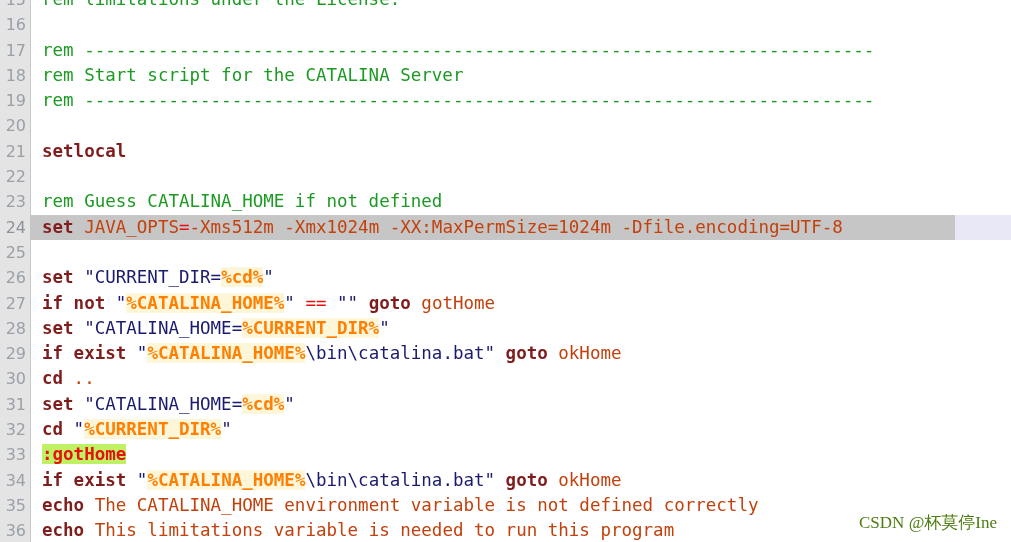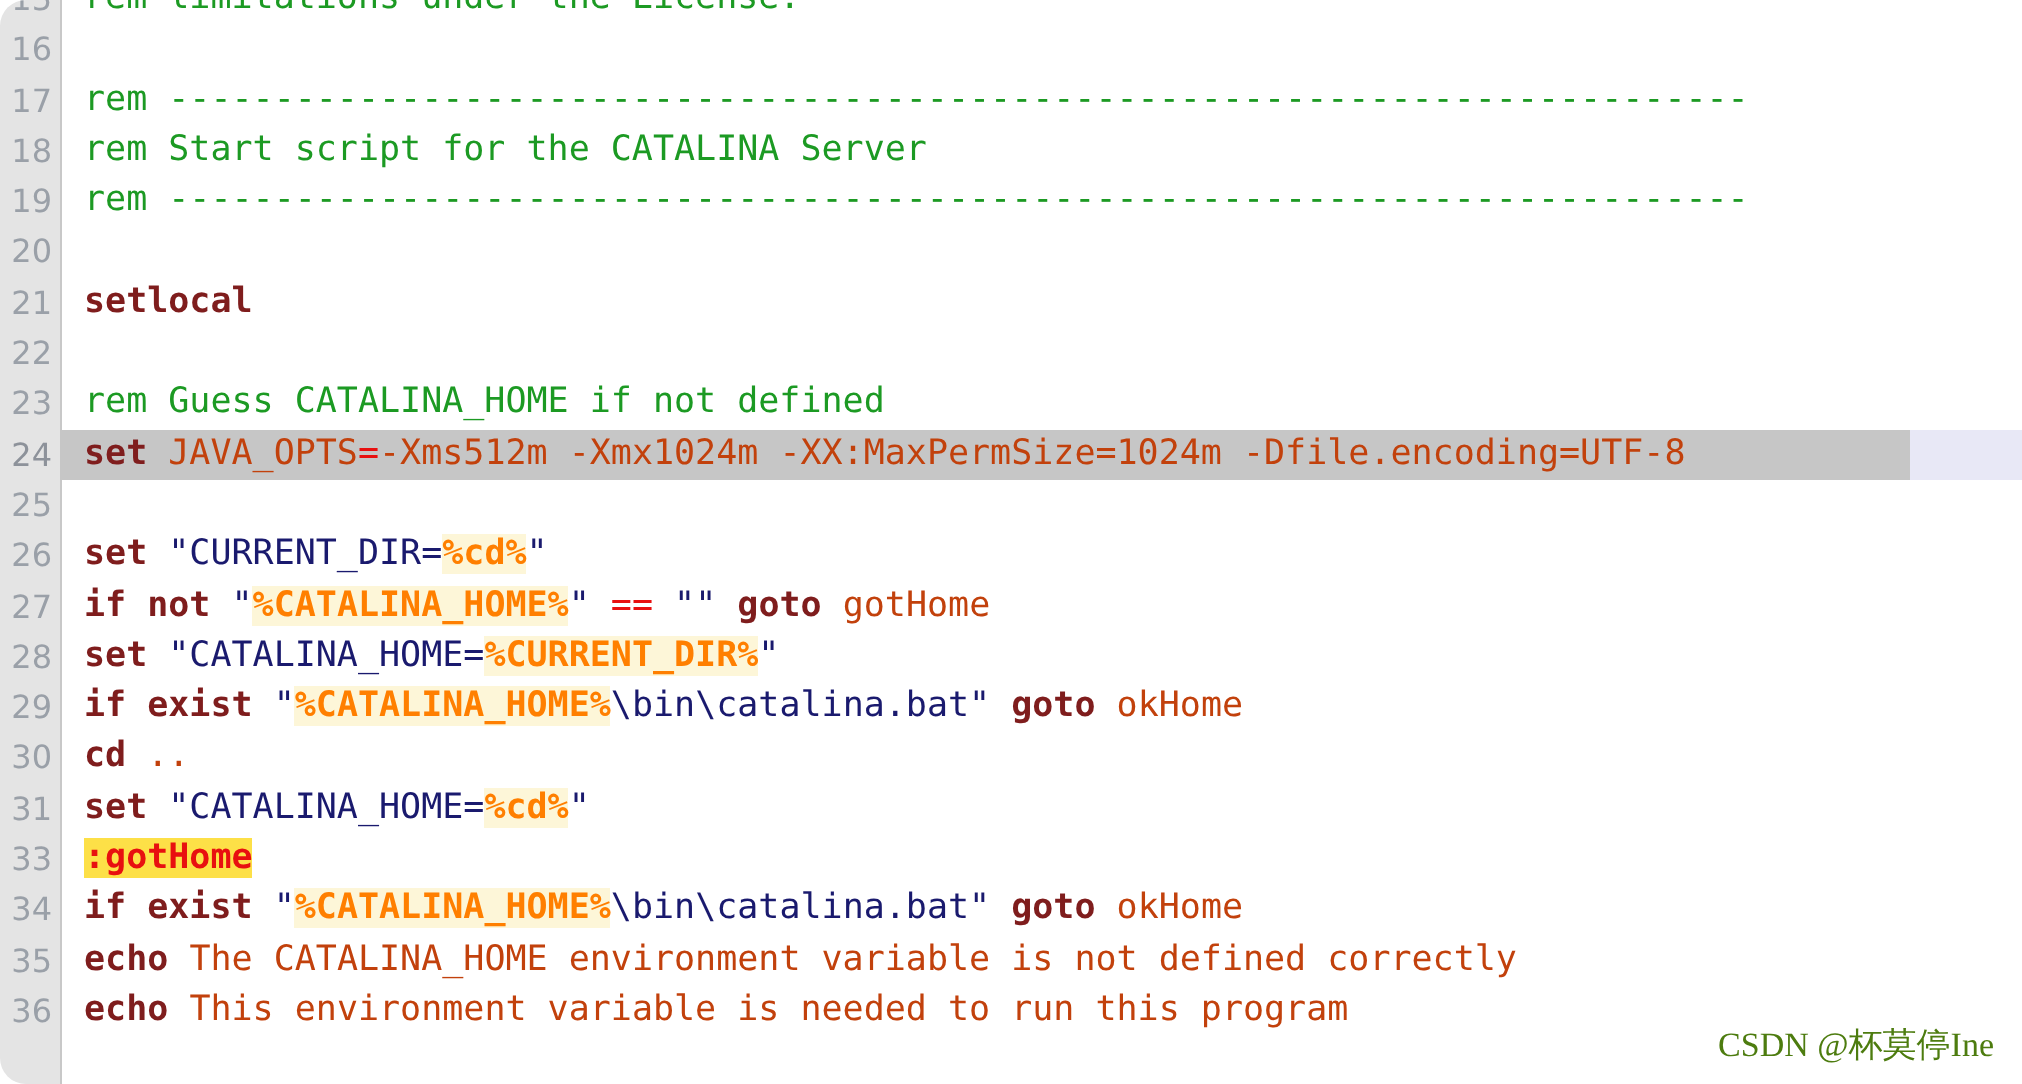--- a/index.html
+++ b/index.html
@@ -13,21 +13,20 @@
     overflow: hidden;
     font-family: "DejaVu Sans Mono", "Liberation Mono", monospace;
   }
 
   #editor {
     position: relative;
     width: 1011px;
     height: 542px;
     background: #ffffff;
     overflow: hidden;
-    border-radius: 13px;
   }
 
   
   .gutter {
     position: absolute;
     left: 0;
     top: 0;
     width: 30px;
     height: 542px;
     background: #e4e4e4;
@@ -87,21 +86,21 @@
   .row.selected .lineno { color: #8d929a; }
   .row.selected .code { z-index: 3; }
 
   
   .t-comment  { color: #1c9a23; }
   .t-kw       { color: #7f1d1d; font-weight: bold; }
   .t-plain    { color: #c2410c; }
   .t-str      { color: #1a1a6e; }
   .t-op       { color: #e81010; }
   .t-var      { color: #ff7f00; font-weight: bold; background: #fdf6d8; text-align: right; }
-  .t-label    { color: #e81010; font-weight: bold; background: #fde047; }
+  .t-label    { color: #e81010; font-weight: bold; background: #bef264; }
 
   
   .watermark {
     position: absolute;
     right: 14px;
     bottom: 8px;
     color: #4d7c0f;
     font-size: 17px;
     font-family: Liberation Serif, serif;
     z-index: 5;
@@ -127,21 +126,22 @@
       <div class="row"><div class="lineno">22</div><div class="code"></div></div>
       <div class="row"><div class="lineno">23</div><div class="code"><span class="t-comment">rem Guess CATALINA_HOME if not defined</span></div></div>
       <div class="row selected"><div class="selband"></div><div class="selcore" style="width: 925px;"></div><div class="lineno">24</div><div class="code"><span class="t-kw">set</span><span class="t-plain"> JAVA_OPTS</span><span class="t-op">=</span><span class="t-plain">-Xms512m -Xmx1024m -XX:MaxPermSize=1024m -Dfile.encoding=UTF-8</span></div></div>
       <div class="row"><div class="lineno">25</div><div class="code"></div></div>
       <div class="row"><div class="lineno">26</div><div class="code"><span class="t-kw">set</span><span class="t-str"> "CURRENT_DIR=</span><span class="t-var">%cd%</span><span class="t-str">"</span></div></div>
       <div class="row"><div class="lineno">27</div><div class="code"><span class="t-kw">if not</span><span class="t-str"> "</span><span class="t-var">%CATALINA_HOME%</span><span class="t-str">" </span><span class="t-op">==</span><span class="t-str"> "" </span><span class="t-kw">goto</span><span class="t-plain"> gotHome</span></div></div>
       <div class="row"><div class="lineno">28</div><div class="code"><span class="t-kw">set</span><span class="t-str"> "CATALINA_HOME=</span><span class="t-var">%CURRENT_DIR%</span><span class="t-str">"</span></div></div>
       <div class="row"><div class="lineno">29</div><div class="code"><span class="t-kw">if exist</span><span class="t-str"> "</span><span class="t-var">%CATALINA_HOME%</span><span class="t-str">\bin\catalina.bat" </span><span class="t-kw">goto</span><span class="t-plain"> okHome</span></div></div>
       <div class="row"><div class="lineno">30</div><div class="code"><span class="t-kw">cd</span><span class="t-plain"> ..</span></div></div>
       <div class="row"><div class="lineno">31</div><div class="code"><span class="t-kw">set</span><span class="t-str"> "CATALINA_HOME=</span><span class="t-var">%cd%</span><span class="t-str">"</span></div></div>
+      <div class="row"><div class="lineno">32</div><div class="code"><span class="t-kw">cd</span><span class="t-str"> "</span><span class="t-var">%CURRENT_DIR%</span><span class="t-str">"</span></div></div>
       <div class="row"><div class="lineno">33</div><div class="code"><span class="t-label">:gotHome</span></div></div>
       <div class="row"><div class="lineno">34</div><div class="code"><span class="t-kw">if exist</span><span class="t-str"> "</span><span class="t-var">%CATALINA_HOME%</span><span class="t-str">\bin\catalina.bat" </span><span class="t-kw">goto</span><span class="t-plain"> okHome</span></div></div>
       <div class="row"><div class="lineno">35</div><div class="code"><span class="t-kw">echo</span><span class="t-plain"> The CATALINA_HOME environment variable is not defined correctly</span></div></div>
-      <div class="row"><div class="lineno">36</div><div class="code"><span class="t-kw">echo</span><span class="t-plain"> This environment variable is needed to run this program</span></div></div>
+      <div class="row"><div class="lineno">36</div><div class="code"><span class="t-kw">echo</span><span class="t-plain"> This limitations variable is needed to run this program</span></div></div>
     </div>
 
   <div class="watermark">CSDN @杯莫停Ine</div>
 
 </div>
 
 </body></html>

